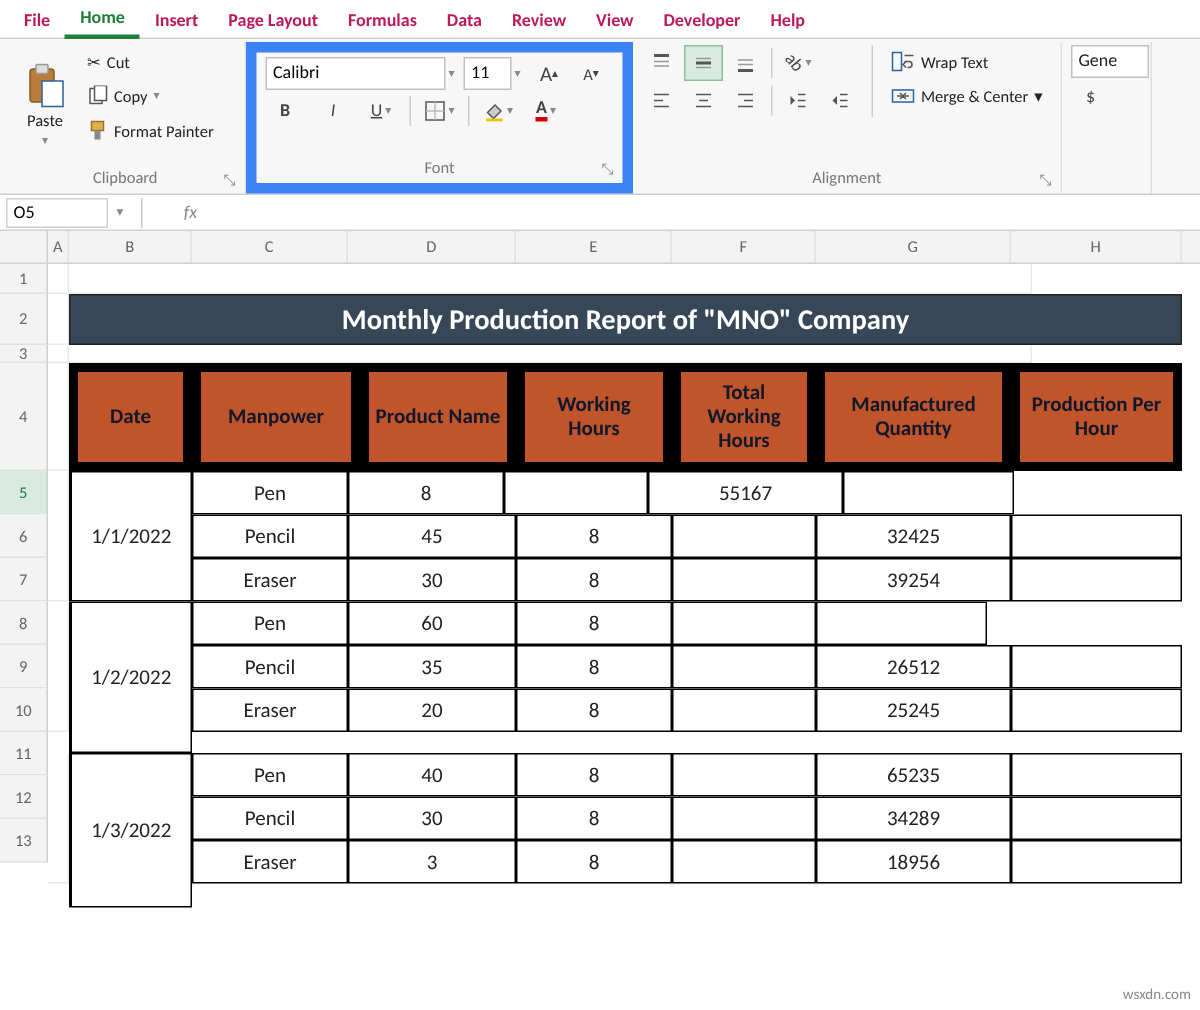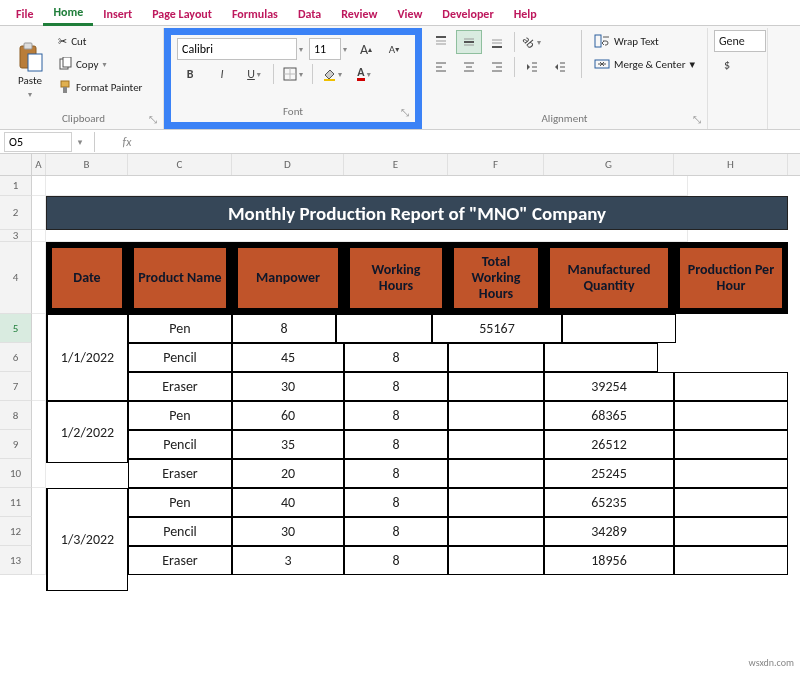--- a/index.html
+++ b/index.html
@@ -347,22 +347,22 @@
       </div>
 
       <div class="grid-row rh3">
           <div class="cell cA rh3"></div>
           <div class="cell rh3" style="width:642px;"></div>
         </div>
 
       <div class="grid-row rh4">
         <div class="cell cA rh4"></div>
         <div class="th-cell cB rh4">Date</div>
+        <div class="th-cell cD rh4">Manpower</div>
         <div class="th-cell cC rh4">Product Name</div>
-        <div class="th-cell cD rh4">Manpower</div>
         <div class="th-cell cE rh4">Working Hours</div>
         <div class="th-cell cF rh4">Total Working Hours</div>
         <div class="th-cell cG rh4">Manufactured Quantity</div>
         <div class="th-cell cH rh4">Production Per Hour</div>
       </div>
 
       <div id="data-rows">
           <div class="grid-row">
             <div class="cell cA" style="height: 87px;"></div>
             <div style="display: flex;">
@@ -373,44 +373,44 @@
                   <div class="td-cell cE rhD">8</div>
                   <div class="td-cell cF rhD"></div>
                   <div class="td-cell cG rhD">55167</div>
                   <div class="td-cell cH rhD"></div>
                 </div>
                 <div class="grid-row rhD">
                   <div class="td-cell cC rhD">Pencil</div>
                   <div class="td-cell cD rhD">45</div>
                   <div class="td-cell cE rhD">8</div>
                   <div class="td-cell cF rhD"></div>
+                  <div class="td-cell cG rhD">32425</div>
                   <div class="td-cell cH rhD"></div>
                 </div>
                 <div class="grid-row rhD">
                   <div class="td-cell cC rhD">Eraser</div>
                   <div class="td-cell cD rhD">30</div>
                   <div class="td-cell cE rhD">8</div>
                   <div class="td-cell cF rhD"></div>
                   <div class="td-cell cG rhD">39254</div>
                   <div class="td-cell cH rhD"></div>
                 </div>
               </div>
             </div>
           </div>
           <div class="grid-row">
             <div class="cell cA" style="height: 87px;"></div>
             <div style="display: flex;">
-              <div class="td-cell td-date cB" style="height: 62px; position: relative;">1/2/2022</div>
+              <div class="td-cell td-date cB" style="height: 101px; position: relative;">1/2/2022</div>
               <div>
                 <div class="grid-row rhD">
                   <div class="td-cell cC rhD">Pen</div>
                   <div class="td-cell cD rhD">60</div>
                   <div class="td-cell cE rhD">8</div>
                   <div class="td-cell cF rhD"></div>
-                  <div class="td-cell cG rhD">68365</div>
                   <div class="td-cell cH rhD"></div>
                 </div>
                 <div class="grid-row rhD">
                   <div class="td-cell cC rhD">Pencil</div>
                   <div class="td-cell cD rhD">35</div>
                   <div class="td-cell cE rhD">8</div>
                   <div class="td-cell cF rhD"></div>
                   <div class="td-cell cG rhD">26512</div>
                   <div class="td-cell cH rhD"></div>
                 </div>

